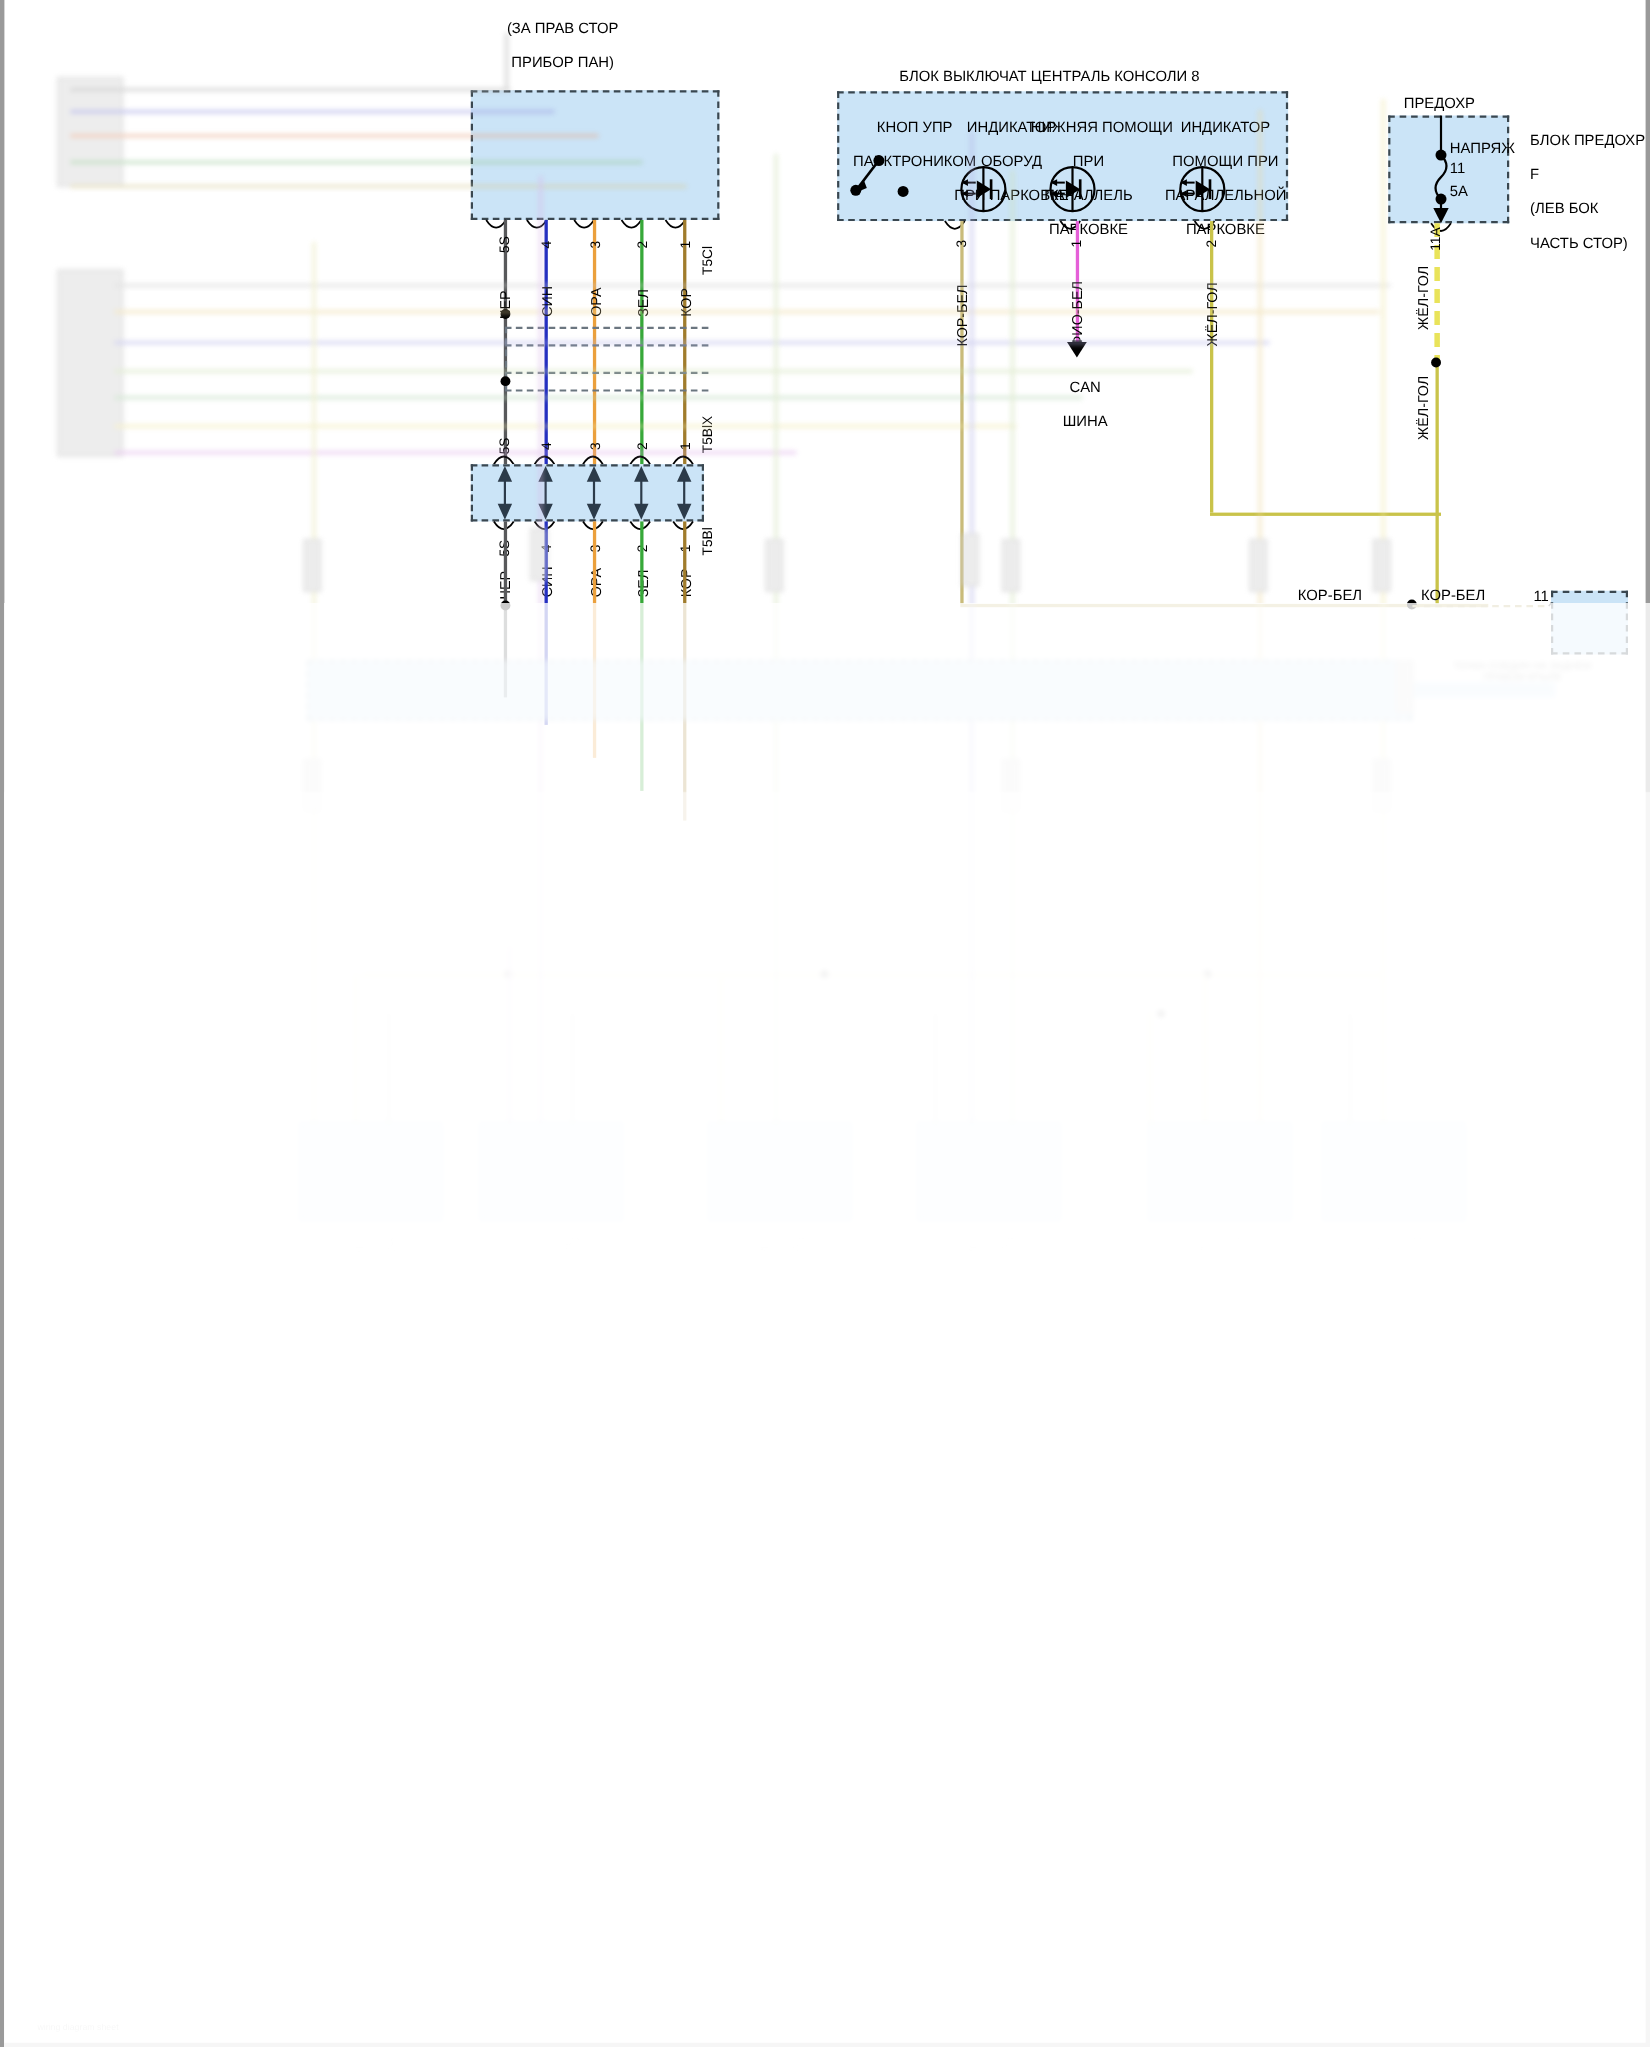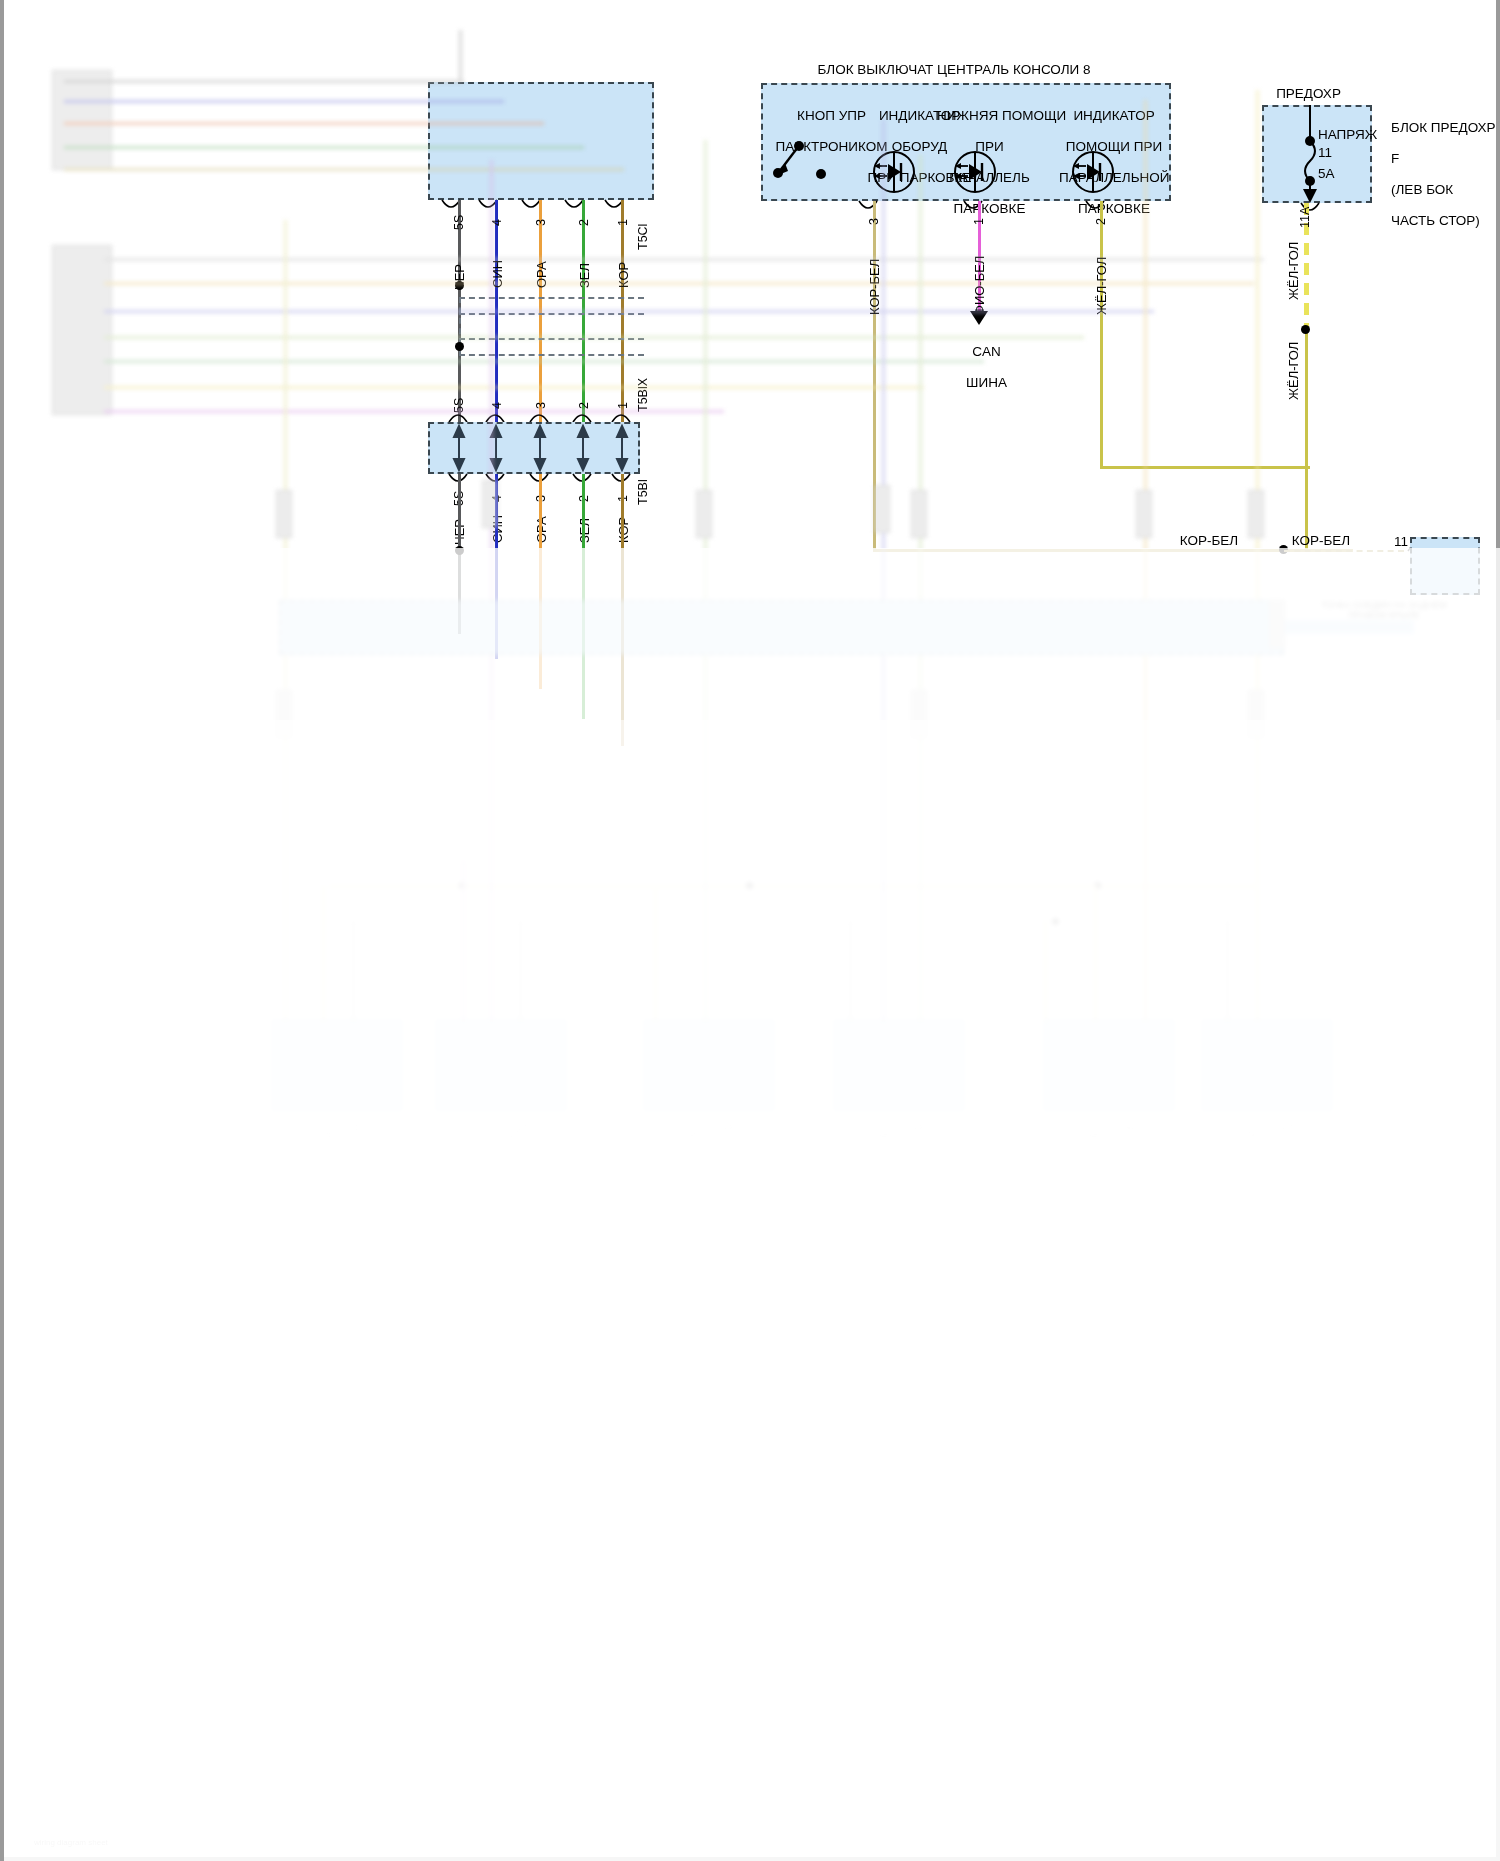--- a/index.html
+++ b/index.html
@@ -89,20 +89,27 @@
     border-left:9px solid transparent;border-right:9px solid transparent;
     border-top:14px solid #000;
   }
   svg{position:absolute;overflow:visible;}
 </style>
 </head>
 <body>
 
 <div id="sheet">
 
+  <div class="lbl" style="left:365px;top:2px;width:270px;">
+    <span>(ЗА ПРАВ СТОР</span><br>
+    <span>ПРИБОР ПАН)</span><br>
+    <span>(ПРИ НАЛИЧИИ ОБОРУД)</span><br>
+    <span>ИНФО-ЭЛЕКТР</span><br>
+    <span>БЛОК УПР 1</span>
+  </div>
 
   <div class="dbox" style="left:424px;top:82px;width:226px;height:118px;"></div>
 
   <svg style="left:0;top:0;width:1500px;height:1861px;">
     <path d="M438 200 q9 14 18 0" fill="none" stroke="#000" stroke-width="1.6"></path>
     <path d="M475 200 q9 14 18 0" fill="none" stroke="#000" stroke-width="1.6"></path>
     <path d="M518 200 q9 14 18 0" fill="none" stroke="#000" stroke-width="1.6"></path>
     <path d="M561 200 q9 14 18 0" fill="none" stroke="#000" stroke-width="1.6"></path>
     <path d="M601 200 q9 14 18 0" fill="none" stroke="#000" stroke-width="1.6"></path>
   </svg>

